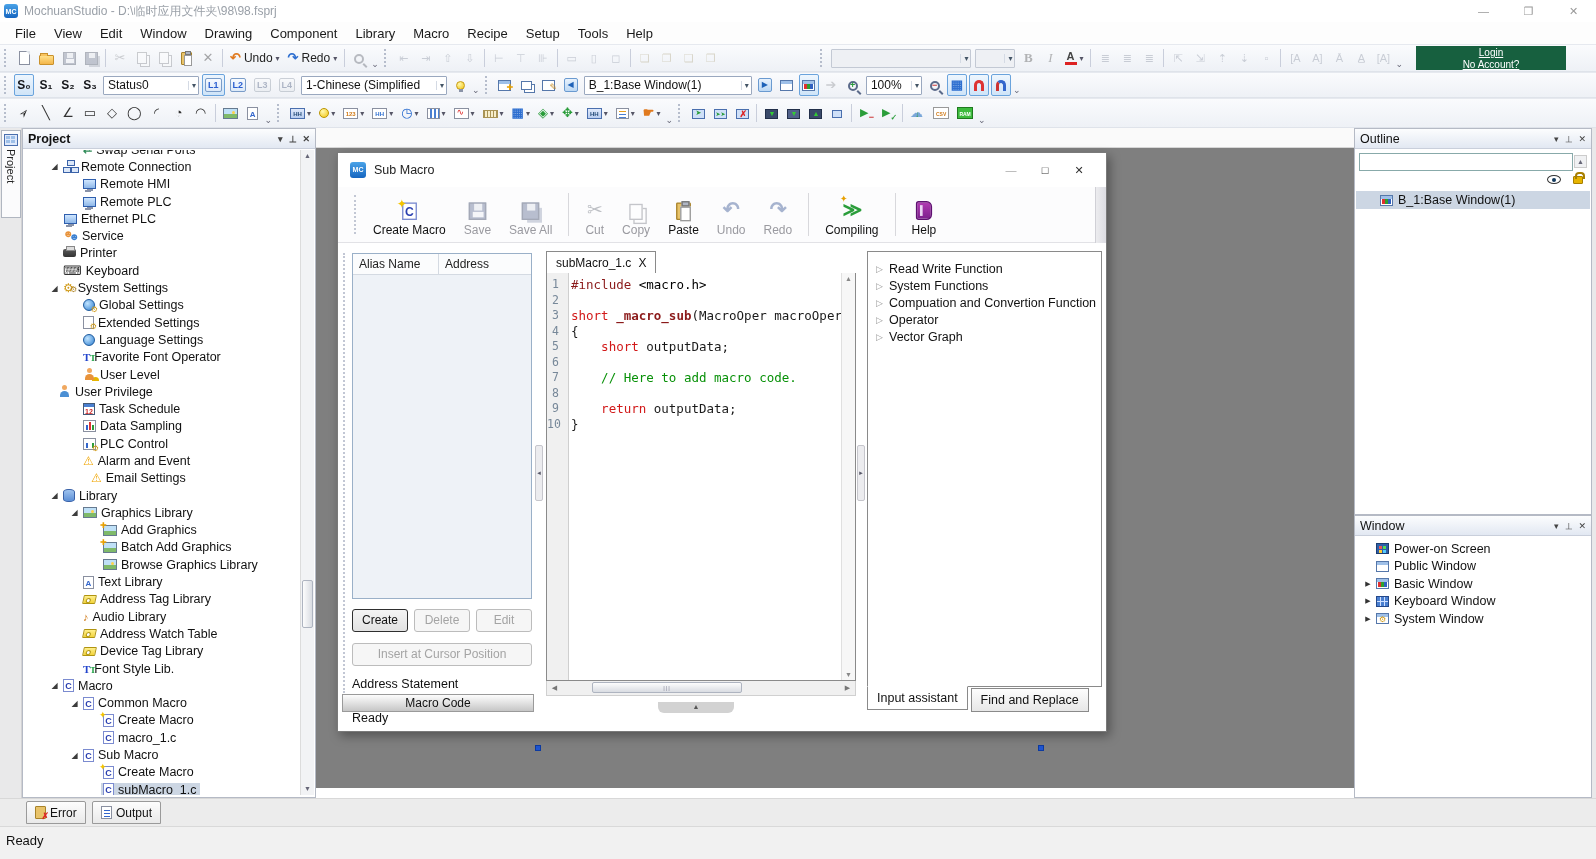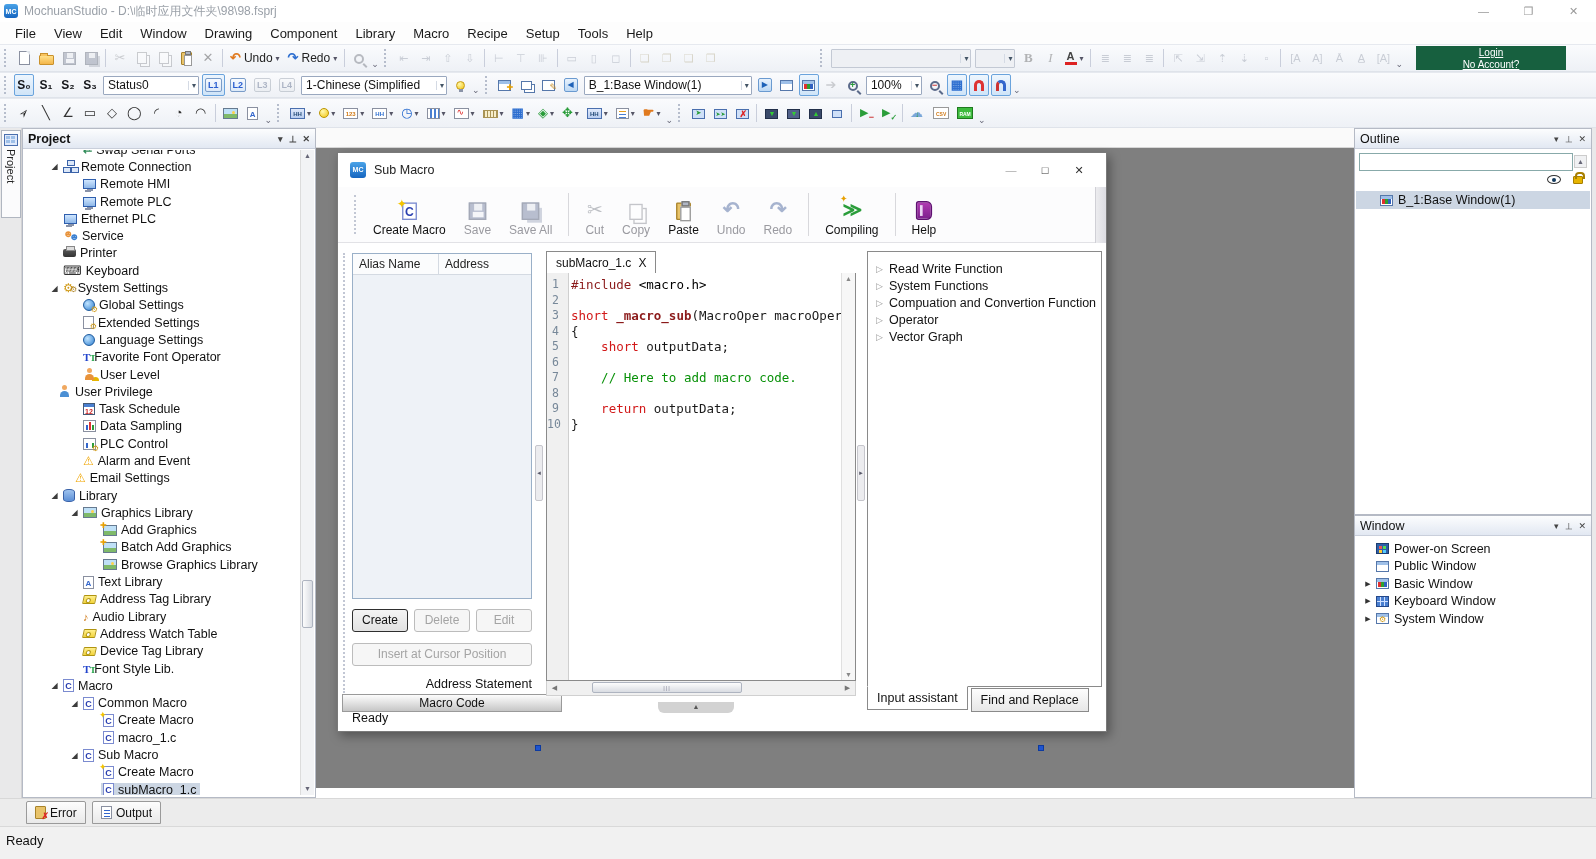--- a/index.html
+++ b/index.html
@@ -256,22 +256,22 @@
   #dlg-status{position:absolute;left:14px;bottom:6px;font-size:12.5px}
   
   #addr-grip{position:absolute;left:5px;top:100px;width:0;height:440px;border-left:2px dotted #c2c7d4}
   #addr-table{position:absolute;left:14px;top:100px;width:180px;height:346px;border:1px solid #9ab0c8;background:#eef2f7;display:flex;flex-direction:column}
   #addr-head{display:flex;height:21px;background:#fbfcfd;border-bottom:1px solid #d4dae2;flex:none}
   #addr-head .hc{padding:3px 6px;font-size:12px;color:#222}
   #addr-head .hc:first-child{width:86px;border-right:1px solid #d4dae2}
   .pbtn{position:absolute;height:23px;font-size:12px;text-align:center;border-radius:3px;border:1px solid #707070;background:linear-gradient(#f4f4f4,#e2e2e2);line-height:21px}
   .pbtn.def{border-color:#2f2f2f}
   .pbtn.dis{border-color:#bcbcbc;background:#f6f6f6;color:#a4a4a4}
-  #lbl-addr-stmt{position:absolute;left:14px;top:524px;width:180px;text-align:right;font-size:12.5px}
-  #macro-bar{position:absolute;left:4px;top:541px;width:220px;height:18px;background:linear-gradient(#fdfdfd,#c6c6c6);border:1px solid #9a9a9a;text-align:center;font-size:12px;line-height:16px}
+  #lbl-addr-stmt{position:absolute;left:14px;top:524px;width:180px;text-align:left;font-size:12.5px}
+  #macro-bar{position:absolute;left:4px;top:541px;width:192px;height:18px;background:linear-gradient(#fdfdfd,#c6c6c6);border:1px solid #9a9a9a;text-align:center;font-size:12px;line-height:16px}
   
   .vsplit{position:absolute;width:8px;height:56px;background:#ececef;border:1px solid #c6c6cc;border-radius:2px;font-size:7px;color:#556;display:flex;align-items:center;justify-content:center}
   
   #ed-tab{position:absolute;left:208px;top:98px;height:23px;background:#fff;border:1px solid #8a8a8a;border-bottom:none;display:flex;align-items:center;gap:7px;padding:0 9px;font-size:12px}
   #editor{position:absolute;left:208px;top:120px;width:310px;height:408px;background:#fff;border:1px solid #8a8a8a;border-top:none;overflow:hidden}
   #gutter{position:absolute;left:0;top:0;bottom:0;width:22px;background:#f0f0f0;border-right:1px solid #cfcfcf}
   #codelines{position:absolute;left:0;top:4px;right:14px;font:12.5px/15.5px "DejaVu Sans Mono",monospace;white-space:pre}
   .cl{display:flex}
   .lnum{width:17px;text-align:right;padding-right:5px;color:#778899;flex:none;font-size:11.5px}
   .ltext{padding-left:7px}
@@ -848,21 +848,21 @@
             <span>PLC Control</span>
           </span>
         </div>
         <div class="trow" style="padding-left: 44px;">
           <span class="exp"></span>
           <span class="tsel">
             <span class="icn i-warn"></span>
             <span>Alarm and Event</span>
           </span>
         </div>
-        <div class="trow" style="padding-left: 36px;">
+        <div class="trow" style="padding-left: 52px;">
           <span class="exp"></span>
           <span class="tsel">
             <span class="icn i-warn"></span>
             <span>Email Settings</span>
           </span>
         </div>
         <div class="trow" style="padding-left: 24px;">
           <span class="exp">◢</span>
           <span class="tsel">
             <span class="icn i-db"></span>

